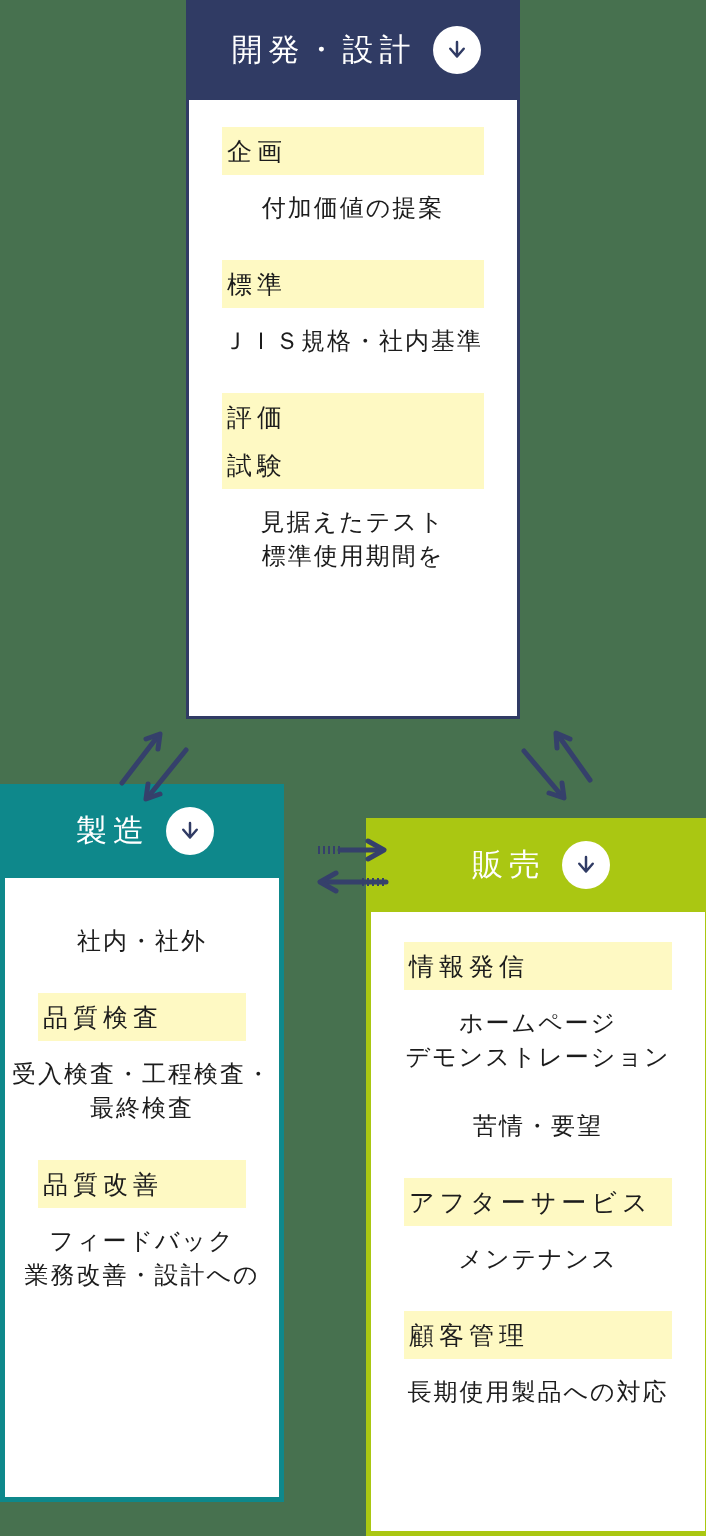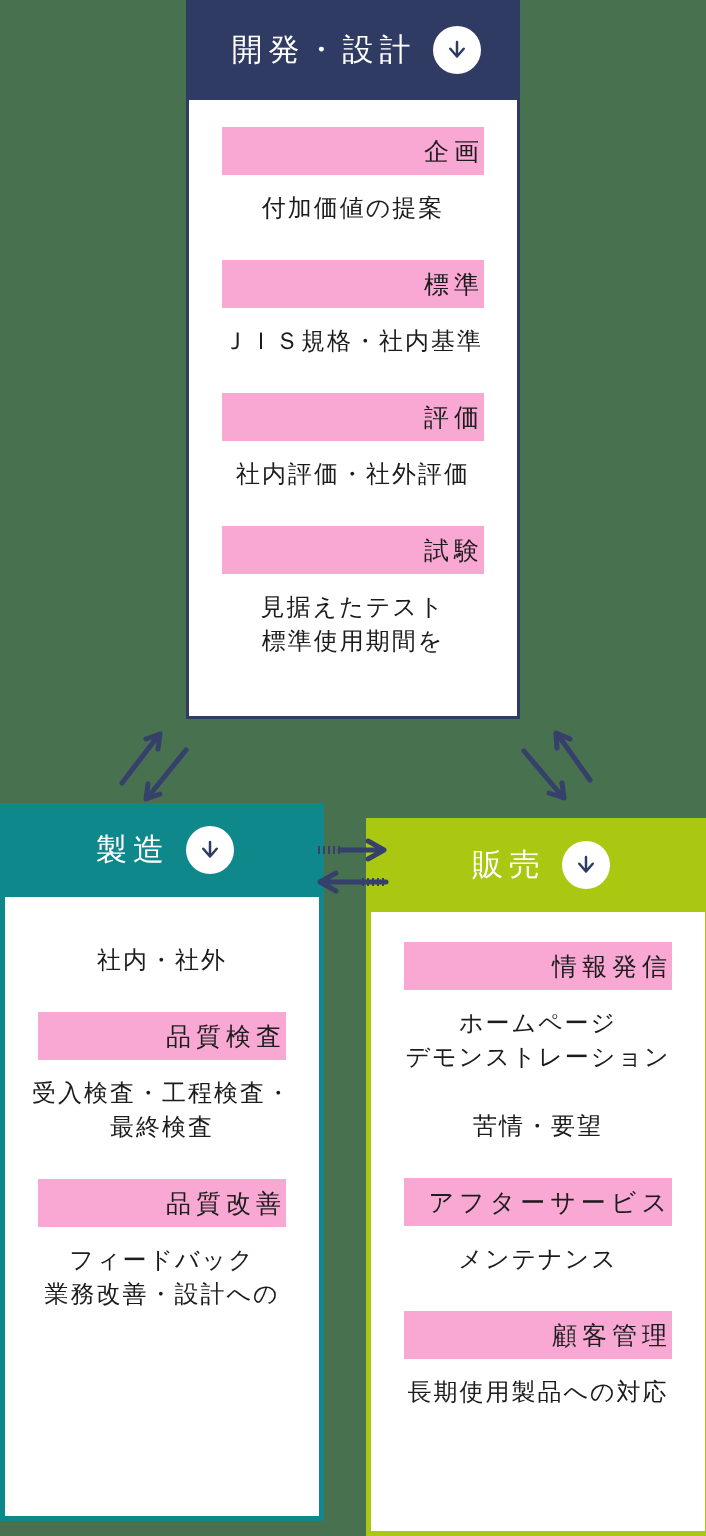--- a/index.html
+++ b/index.html
@@ -21,32 +21,32 @@
     cursor:pointer;
   }
   .panel-body { background:#ffffff; box-sizing:border-box; }
 
   
   .panel-dev { left:186px; top:0; width:334px; }
   .panel-dev .panel-header { height:100px; background:#303b64; }
   .panel-dev .panel-body { height:619px; border:3px solid #303b64; border-top:none; padding-top:27px; }
 
   
-  .panel-mfg { left:0; top:803px; width:324px; }
+  .panel-mfg { left:0; top:784px; width:284px; }
   .panel-mfg .panel-header { height:94px; background:#0e888b; }
   .panel-mfg .panel-body { height:624px; border:5px solid #0e888b; border-top:none; padding-top:30px; }
 
   
   .panel-sales { left:366px; top:818px; width:344px; }
   .panel-sales .panel-header { height:94px; background:#aac712; }
   .panel-sales .panel-body { height:624px; border:5px solid #aac712; border-top:none; padding-top:30px; }
 
   .label-box {
-    height:48px; margin:0 33px; background:#f9a8d4;
-    display:flex; align-items:center; justify-content:flex-end;
+    height:48px; margin:0 33px; background:#fef9c3;
+    display:flex; align-items:center; justify-content:flex-start;
     font-size:25px; letter-spacing:5px; text-indent:5px; white-space:nowrap;
   }
   .desc {
     margin:16px 4px 35px; text-align:center;
     font-size:24px; line-height:34px; letter-spacing:2px; white-space:nowrap;
   }
 
   .arrows-overlay { position:absolute; left:0; top:0; width:706px; height:1536px; pointer-events:none; }
   .arrows-overlay * { vector-effect:non-scaling-stroke; }
 </style>
@@ -78,23 +78,20 @@
           <span>標準</span>
         </div>
         <div class="desc">
           <div>ＪＩＳ規格・社内基準</div>
         </div>
       </div>
       <div class="item">
         <div class="label-box">
           <span>評価</span>
         </div>
-        <div class="desc">
-          <div>社内評価・社外評価</div>
-        </div>
       </div>
       <div class="item">
         <div class="label-box">
           <span>試験</span>
         </div>
         <div class="desc">
           <div>見据えたテスト</div>
           <div>標準使用期間を</div>
         </div>
       </div>

